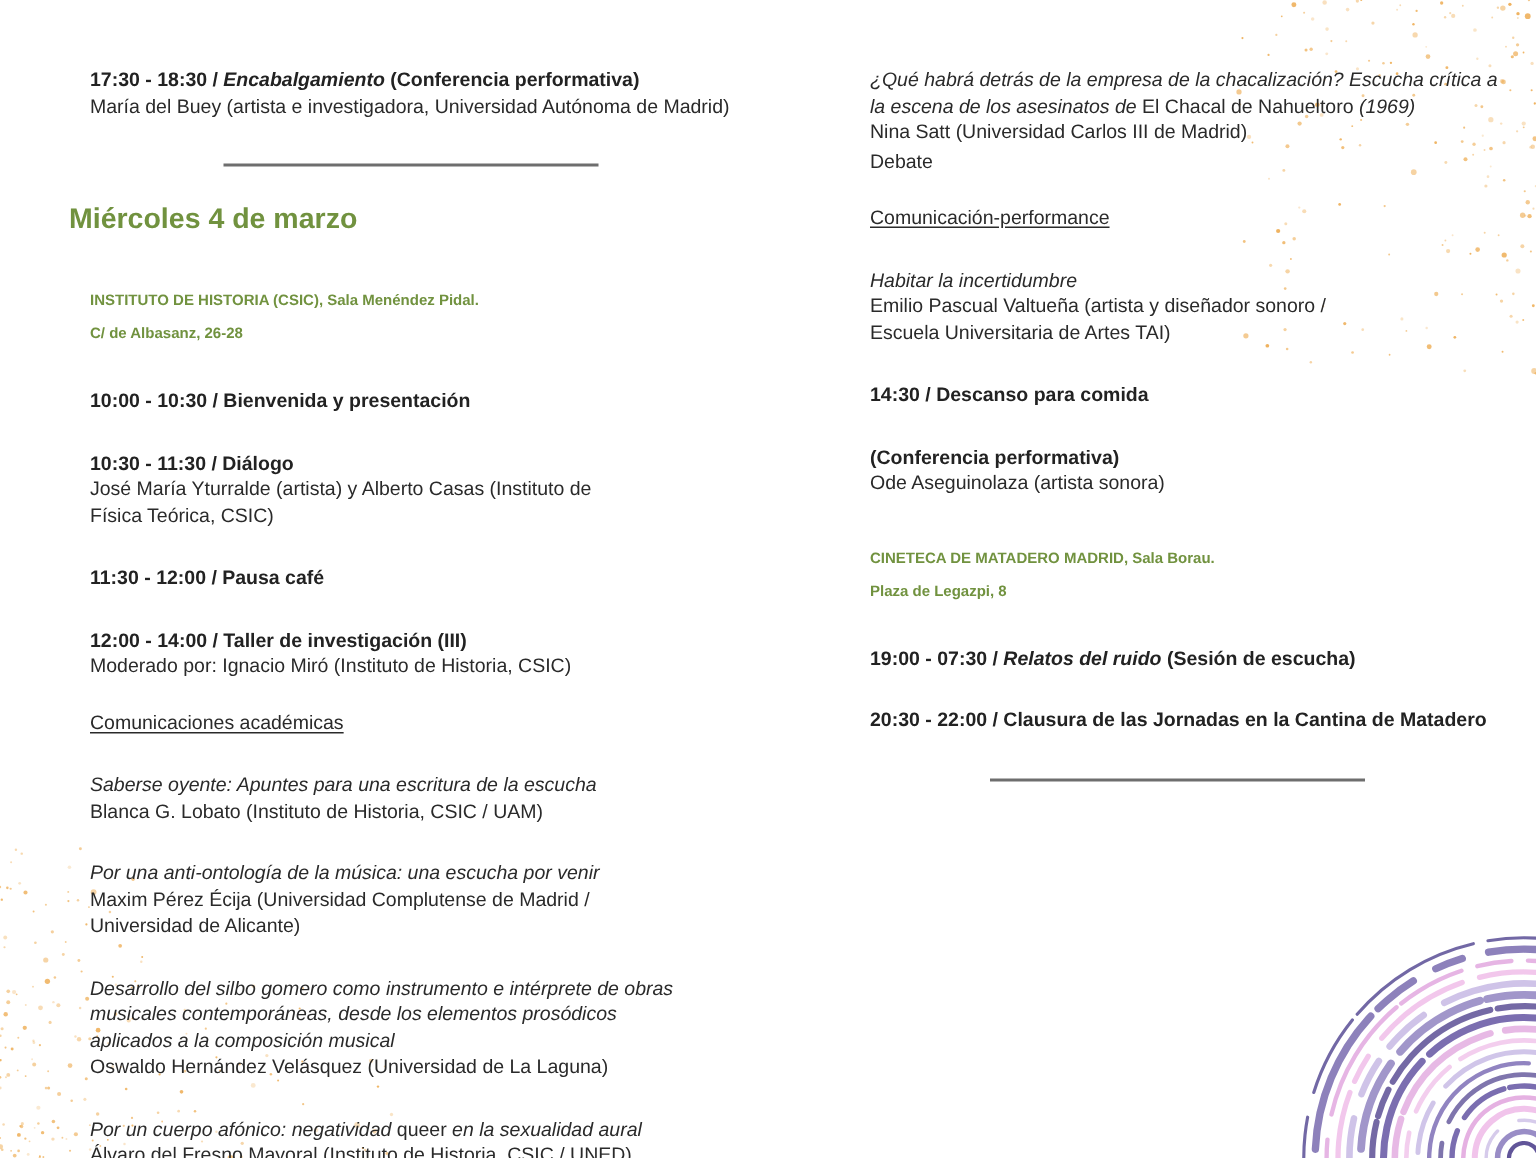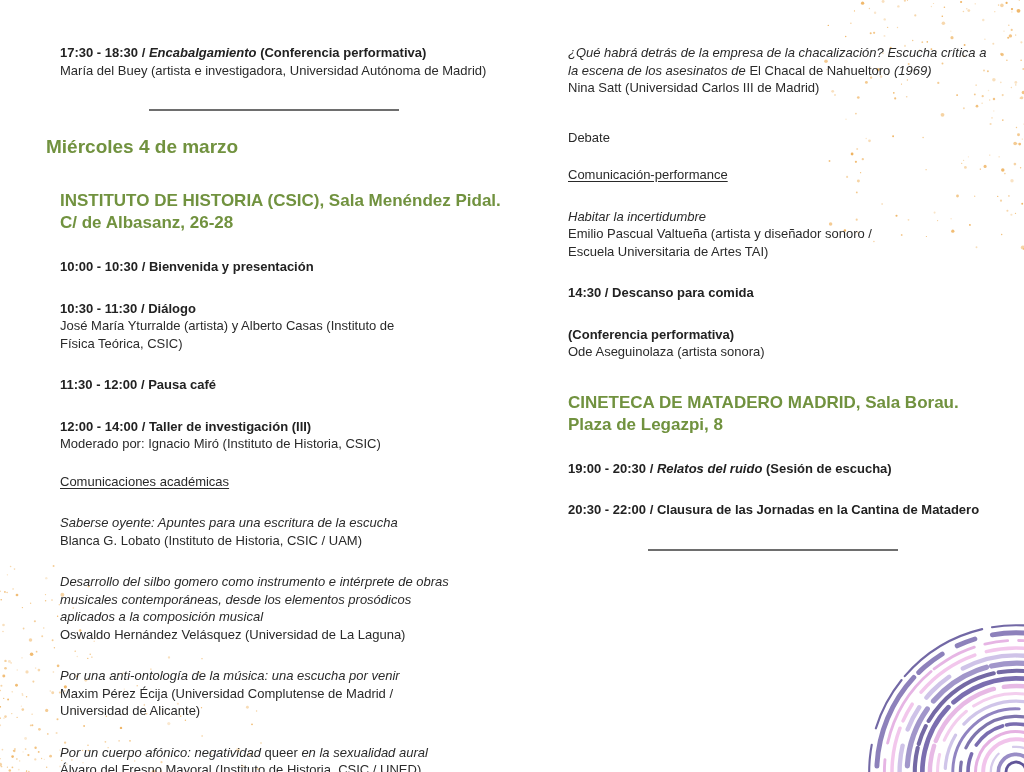--- a/index.html
+++ b/index.html
@@ -4,27 +4,27 @@
 <style>
   html,body{margin:0;padding:0;background:#ffffff;}
   .page{
     position:relative;width:1024px;height:772px;background:#ffffff;overflow:hidden;
     font-family:"Liberation Sans",sans-serif;color:#2a2a2a;
   }
   .deco{position:absolute;inset:0;pointer-events:none;z-index:0;}
   .ripple-wrap{position:absolute;right:0;bottom:0;width:160px;height:150px;pointer-events:none;z-index:0;}
   .col{position:absolute;top:44px;z-index:1;font-size:13px;line-height:17.5px;}
   .col-left{left:60px;width:452px;}
-  .col-right{left:568px;width:432px;}
+  .col-right{left:580px;width:432px;}
   .blk{margin-top:24px;}
   .col .blk:first-child{margin-top:0;}
   .blk-paper{}
   .blk-label{margin-top:20px;}
-  .blk-plain{margin-top:32px;}
-  .blk-venue{margin-top:31px;color:#71923f;font-weight:700;font-size:17px;line-height:22px;}
+  .blk-plain{margin-top:2px;}
+  .blk-venue{margin-top:31px;color:#71923f;font-weight:700;font-size:10px;line-height:22px;}
   .blk-day_heading{margin-left:-14px;color:#71923f;font-weight:700;font-size:19px;line-height:24px;}
   .blk-divider{margin-top:30px;height:2px;width:250px;background:#6e6e6e;}
   .col-left .blk-divider{margin-left:89px;}
   .col-right .blk-divider{margin-left:80px;}
   .blk-entry{margin-top:24px;}
   .sb{font-weight:700;color:#222;}
   .si{font-style:italic;}
   .su{text-decoration:underline;text-underline-offset:2px;text-align:right;}
 </style>
 </head>
@@ -425,31 +425,31 @@
         <div class="line"><span class="">Moderado por: Ignacio Miró (Instituto de Historia, CSIC)</span></div>
       </div>
       <div class="blk blk-label">
         <div class="line"><span class=" su">Comunicaciones académicas</span></div>
       </div>
       <div class="blk blk-paper">
         <div class="line"><span class=" si">Saberse oyente: Apuntes para una escritura de la escucha</span></div>
         <div class="line"><span class="">Blanca G. Lobato (Instituto de Historia, CSIC / UAM)</span></div>
       </div>
       <div class="blk blk-paper">
+        <div class="line"><span class=" si">Por una anti-ontología de la música: una escucha por venir</span></div>
+        <div class="line"><span class="">Maxim Pérez Écija (Universidad Complutense de Madrid /</span></div>
+        <div class="line"><span class="">Universidad de Alicante)</span></div>
+      </div>
+      <div class="blk blk-paper">
         <div class="line"><span class=" si">Desarrollo del silbo gomero como instrumento e intérprete de obras</span></div>
         <div class="line"><span class=" si">musicales contemporáneas, desde los elementos prosódicos</span></div>
         <div class="line"><span class=" si">aplicados a la composición musical</span></div>
         <div class="line"><span class="">Oswaldo Hernández Velásquez (Universidad de La Laguna)</span></div>
       </div>
       <div class="blk blk-paper">
-        <div class="line"><span class=" si">Por una anti-ontología de la música: una escucha por venir</span></div>
-        <div class="line"><span class="">Maxim Pérez Écija (Universidad Complutense de Madrid /</span></div>
-        <div class="line"><span class="">Universidad de Alicante)</span></div>
-      </div>
-      <div class="blk blk-paper">
         <div class="line"><span class=" si">Por un cuerpo afónico: negatividad </span><span class="">queer</span><span class=" si"> en la sexualidad aural</span></div>
         <div class="line"><span class="">Álvaro del Fresno Mayoral (Instituto de Historia, CSIC / UNED)</span></div>
       </div>
     </div>
   <div class="col col-right" id="col-right">
       <div class="blk blk-paper">
         <div class="line"><span class=" si">¿Qué habrá detrás de la empresa de la chacalización? Escucha crítica a</span></div>
         <div class="line"><span class=" si">la escena de los asesinatos de </span><span class="">El Chacal de Nahueltoro</span><span class=" si"> (1969)</span></div>
         <div class="line"><span class="">Nina Satt (Universidad Carlos III de Madrid)</span></div>
       </div>
@@ -469,20 +469,20 @@
       </div>
       <div class="blk blk-entry">
         <div class="line"><span class=" sb">(Conferencia performativa)</span></div>
         <div class="line"><span class="">Ode Aseguinolaza (artista sonora)</span></div>
       </div>
       <div class="blk blk-venue">
         <div class="line"><span class="">CINETECA DE MATADERO MADRID, Sala Borau.</span></div>
         <div class="line"><span class="">Plaza de Legazpi, 8</span></div>
       </div>
       <div class="blk blk-entry">
-        <div class="line"><span class=" sb">19:00 - 20:30 / </span><span class=" sb si">Relatos del ruido</span><span class=" sb"> (Sesión de escucha)</span></div>
+        <div class="line"><span class=" sb">19:00 - 07:30 / </span><span class=" sb si">Relatos del ruido</span><span class=" sb"> (Sesión de escucha)</span></div>
       </div>
       <div class="blk blk-entry">
         <div class="line"><span class=" sb">20:30 - 22:00 / Clausura de las Jornadas en la Cantina de Matadero</span></div>
       </div>
       <div class="blk blk-divider"></div>
     </div>
 </div>
 
 </body></html>

